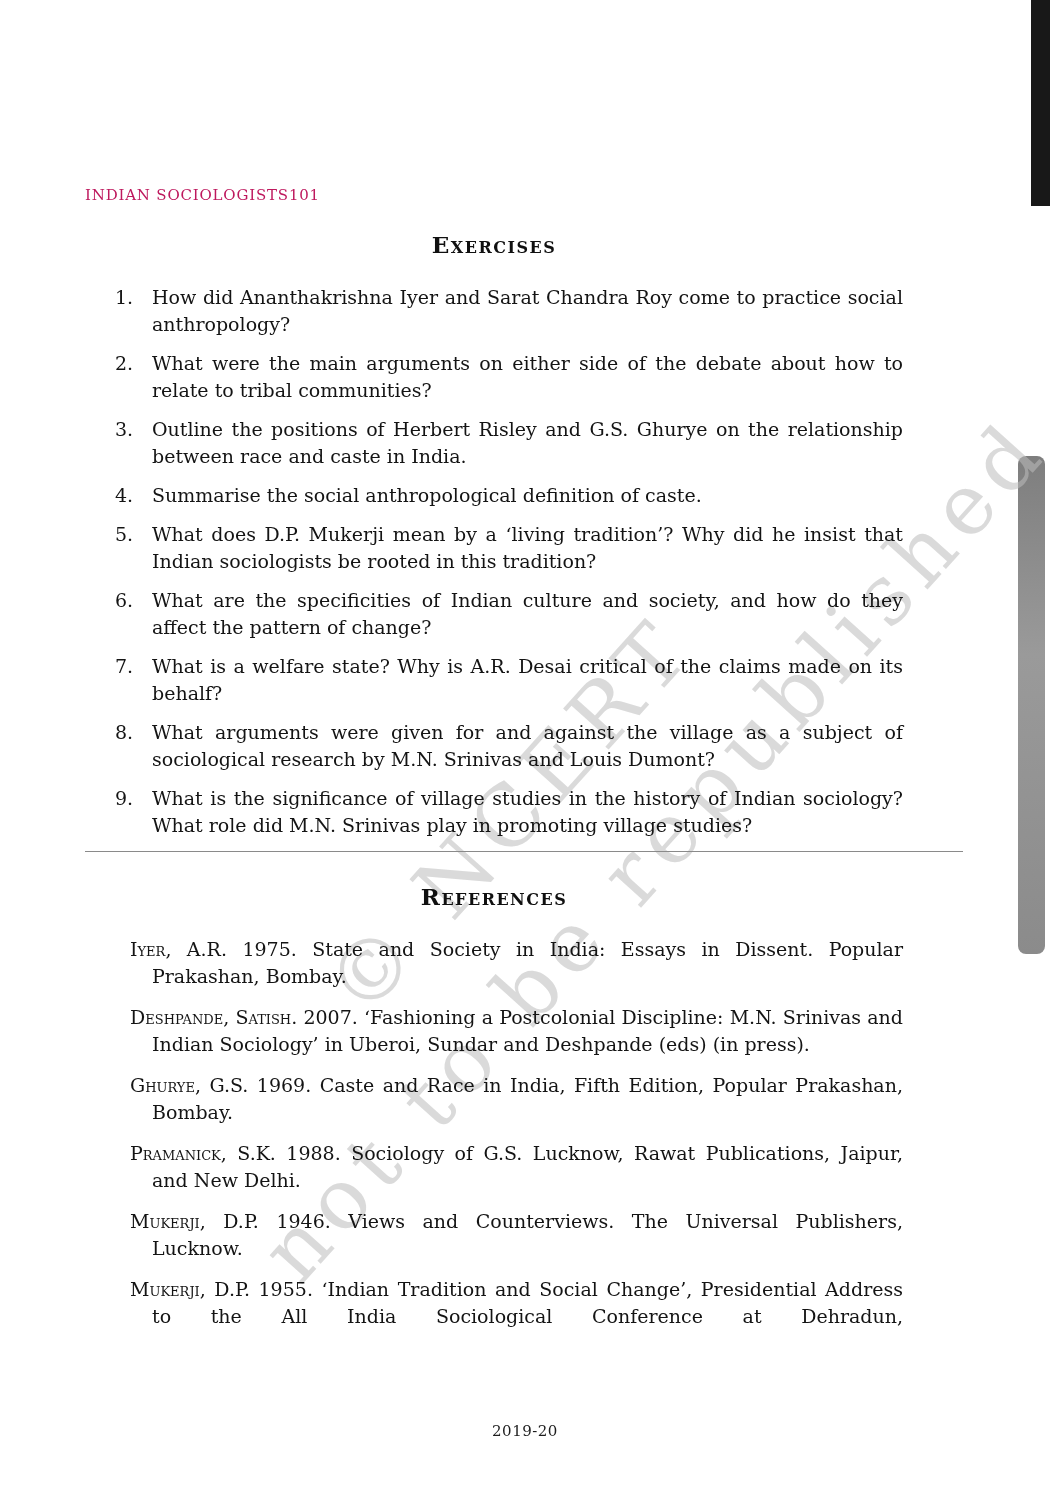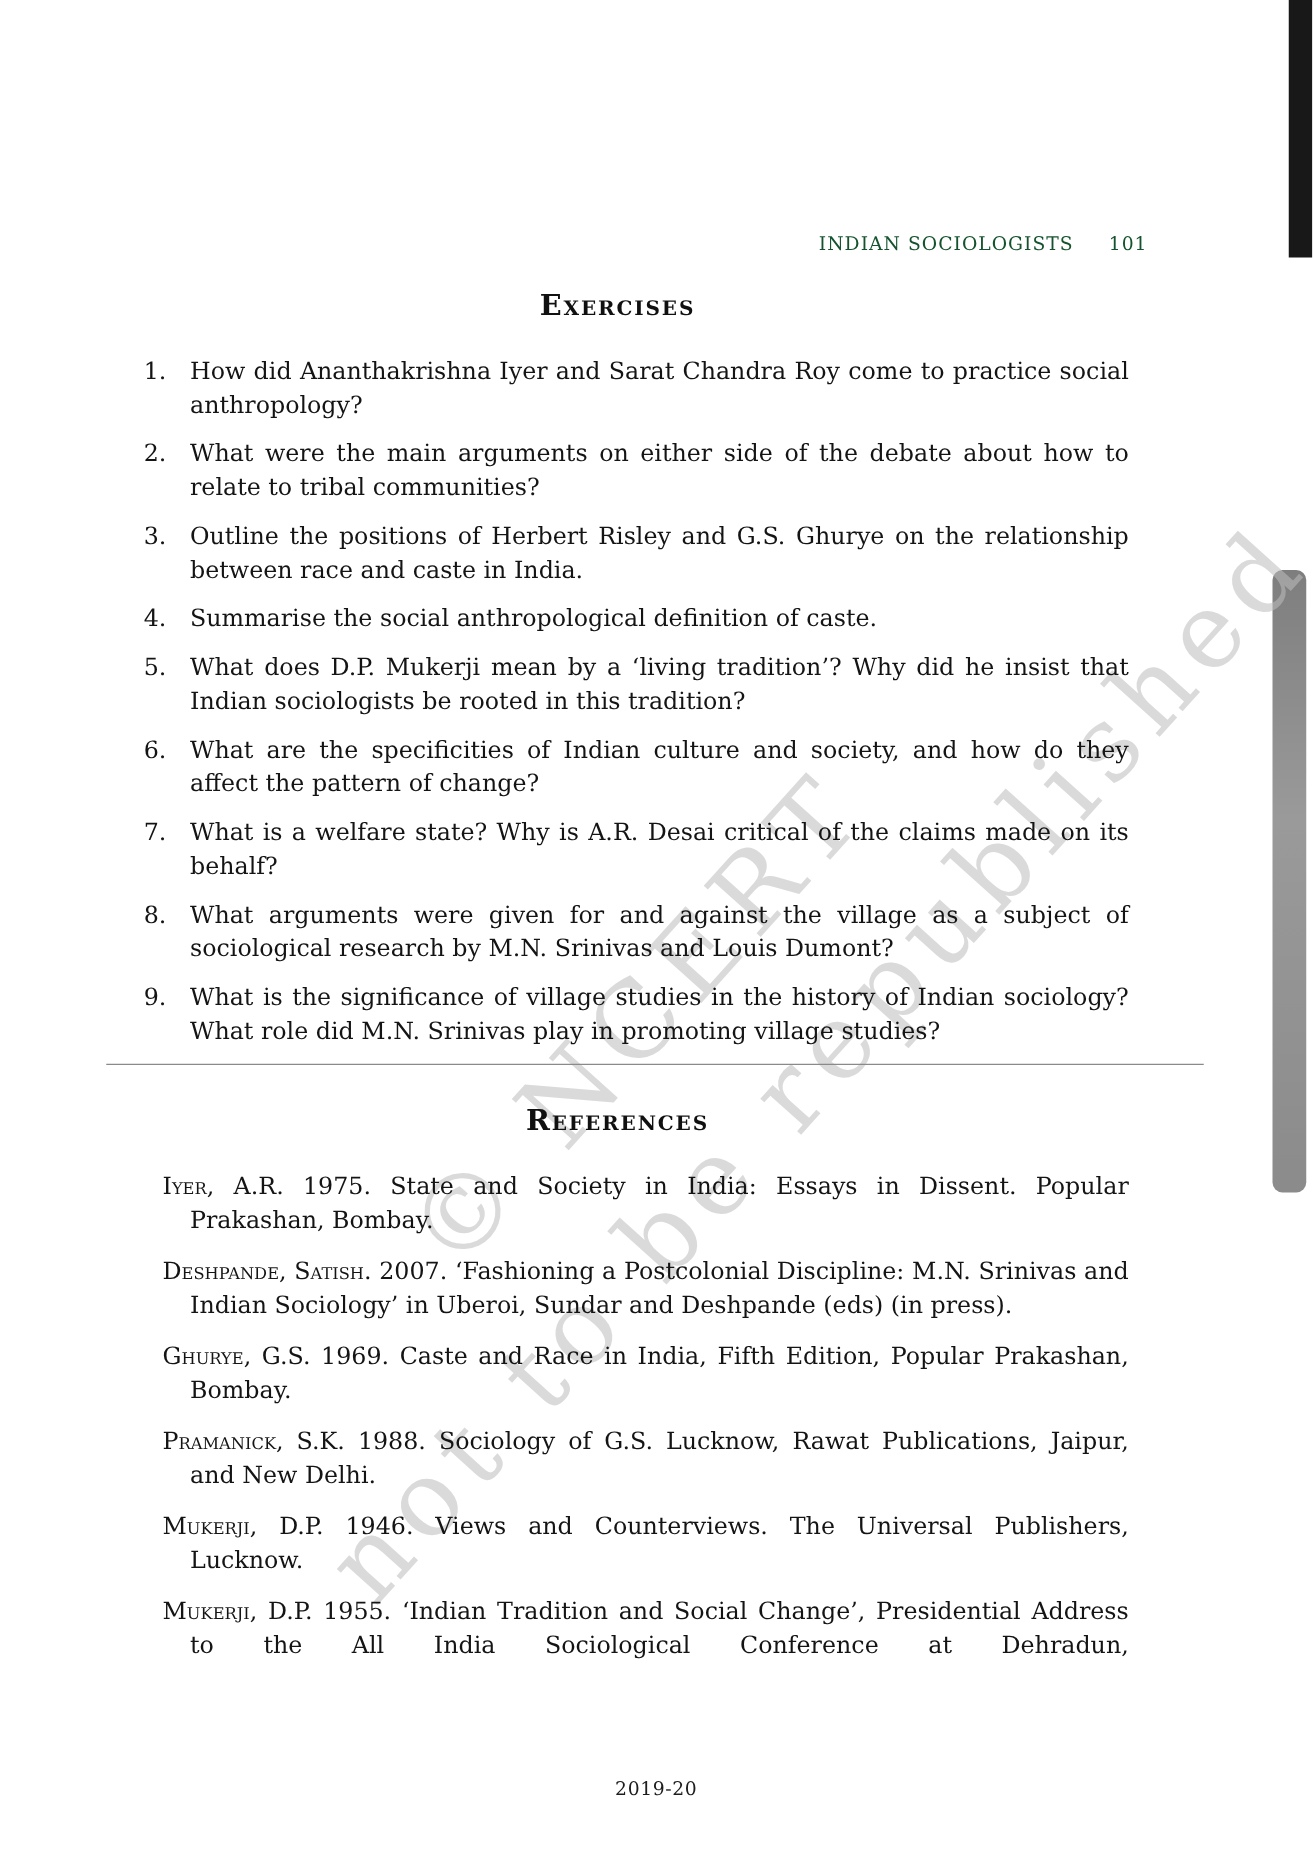--- a/index.html
+++ b/index.html
@@ -51,27 +51,26 @@
   .content {
     position: absolute;
     left: 85px; top: 0;
     width: 878px;
     padding-top: 186px;
     z-index: 1;
   }
 
   .pagehead {
     display: flex;
-    justify-content: flex-end;
+    justify-content: flex-start;
     align-items: baseline;
     padding-right: 45px;
     font-size: 15px;
     letter-spacing: 0.8px;
-    color: #14532d;
-    gap: 28px;
+    color: #be185d;
   }
 
   .section-title {
     margin: 28px 60px 0 0;
     text-align: center;
     font-size: 23px;
     font-weight: bold;
     font-variant: small-caps;
     letter-spacing: 1.5px;
     line-height: 26px;

